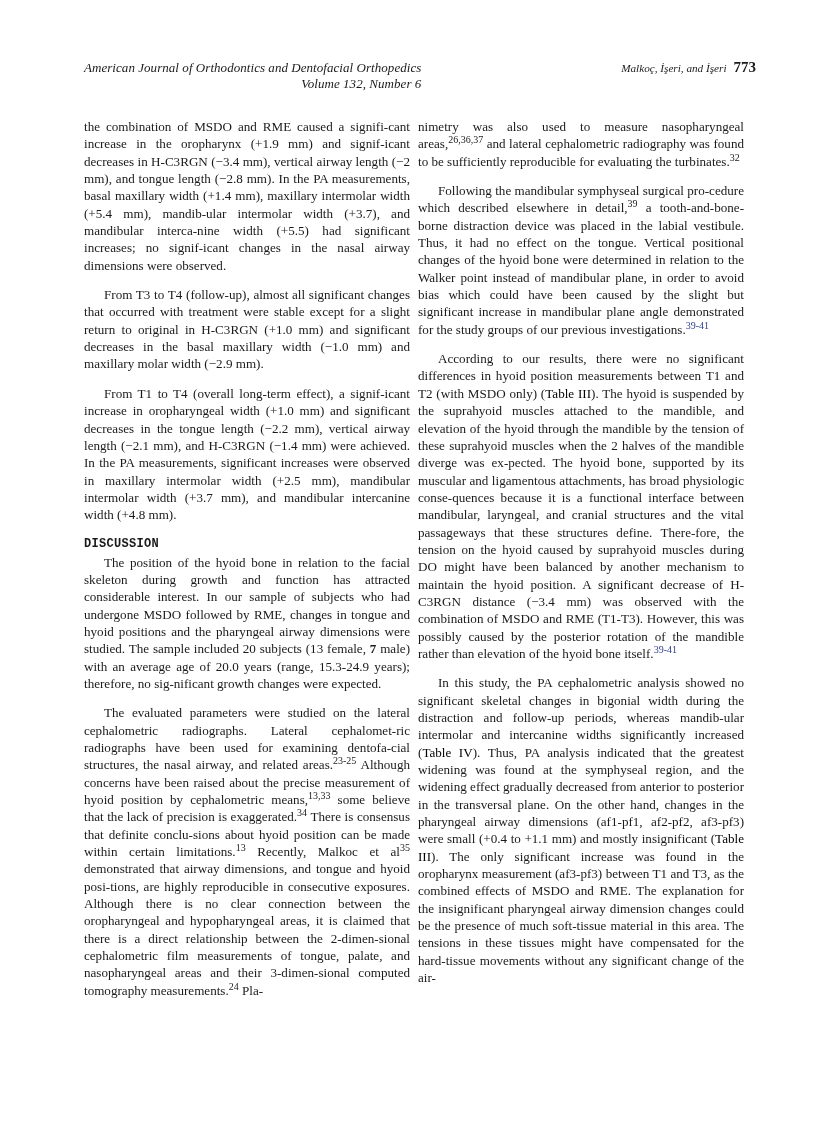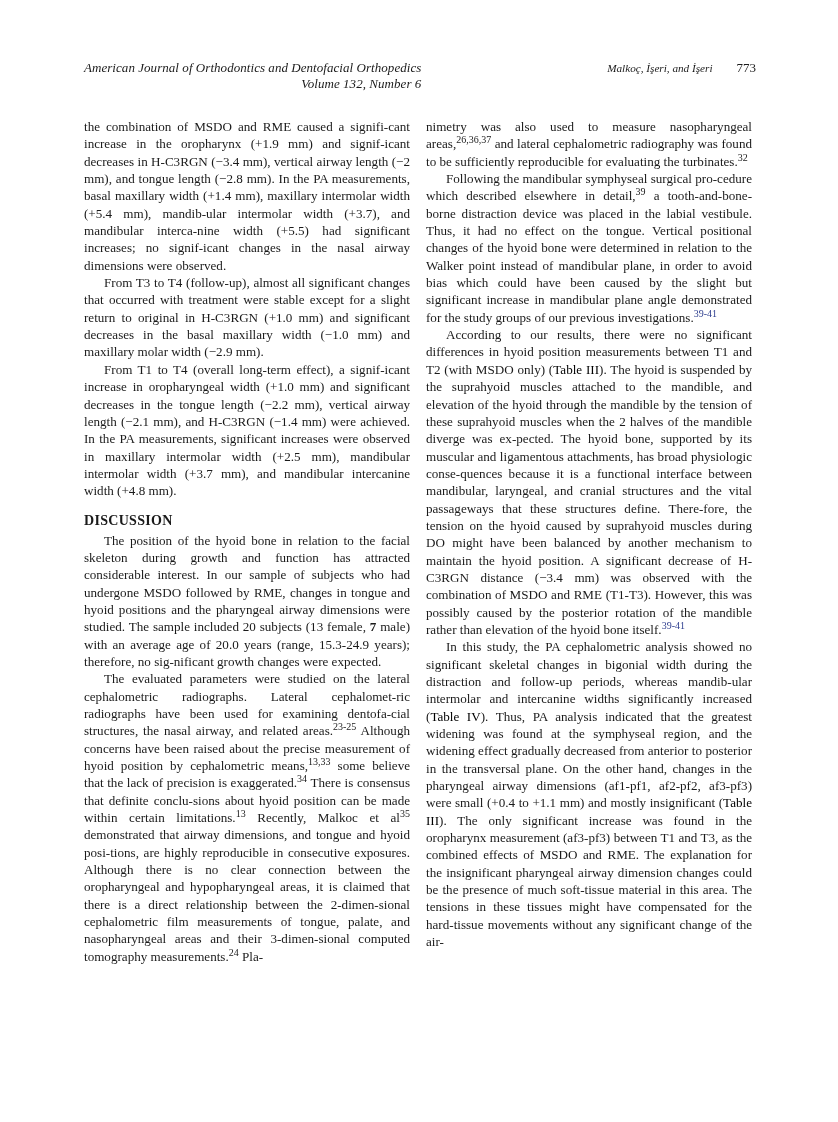--- a/index.html
+++ b/index.html
@@ -43,54 +43,54 @@
   }
   .rh-left .line2 { display: block; }
   .rh-right {
     font-size: 11.2px;
     line-height: 15.5px;
     white-space: nowrap;
     color: #1a1a1a;
   }
   .rh-authors { font-style: italic; }
   .rh-pageno {
-    font-weight: normal;
+    font-weight: bold;
     font-style: normal;
-    font-size: 13px;
-    margin-left: 24px;
+    font-size: 15px;
+    margin-left: 7px;
   }
 
   
   .columns {
     position: absolute;
     left: 84px;
     top: 118px;
     width: 672px;
     display: flex;
-    gap: 16px;
+    gap: 8px;
   }
   .col {
     width: 326px;
   }
   p.para {
     margin: 0;
     font-size: 13.1px;
     line-height: 17.35px;
     text-align: justify;
     text-justify: inter-word;
     hyphens: manual;
     -webkit-hyphens: manual;
     color: #1a1a1a;
   }
   p.indent { text-indent: 20px; }
-  p.para + p.para { margin-top: 0; }
+  p.para + p.para { margin-top: 12px; }
 
   h2.section-head {
-    font-family: Liberation Serif, serif;
-    font-size: 14px;
+    font-family: Liberation Mono, monospace;
+    font-size: 12px;
     font-weight: bold;
     letter-spacing: 0.3px;
     margin: 13px 0 3px 0;
     color: #1a1a1a;
   }
 
   sup.ref {
     font-size: 10px;
     vertical-align: super;
     line-height: 0;

